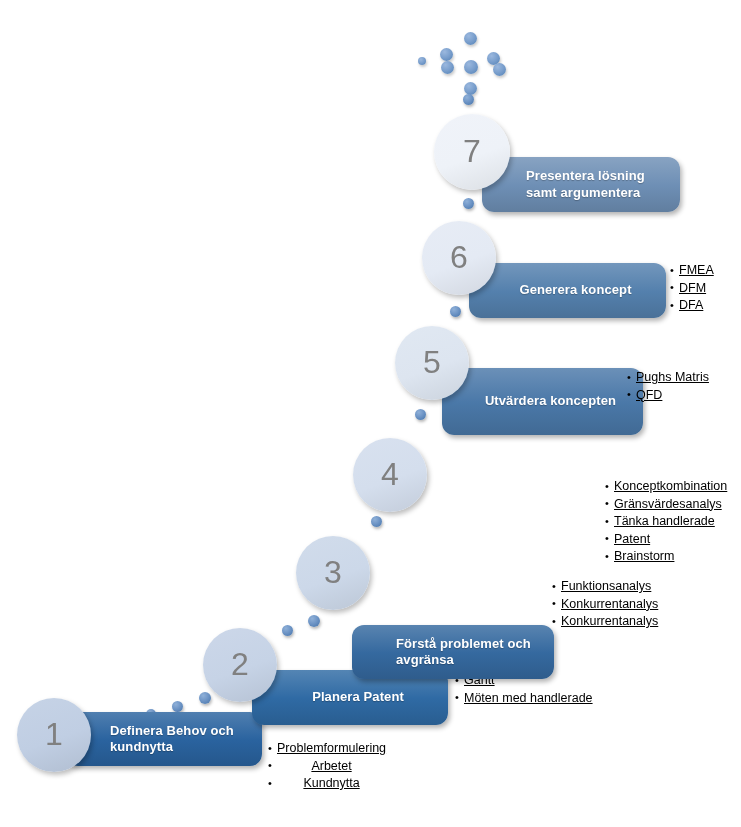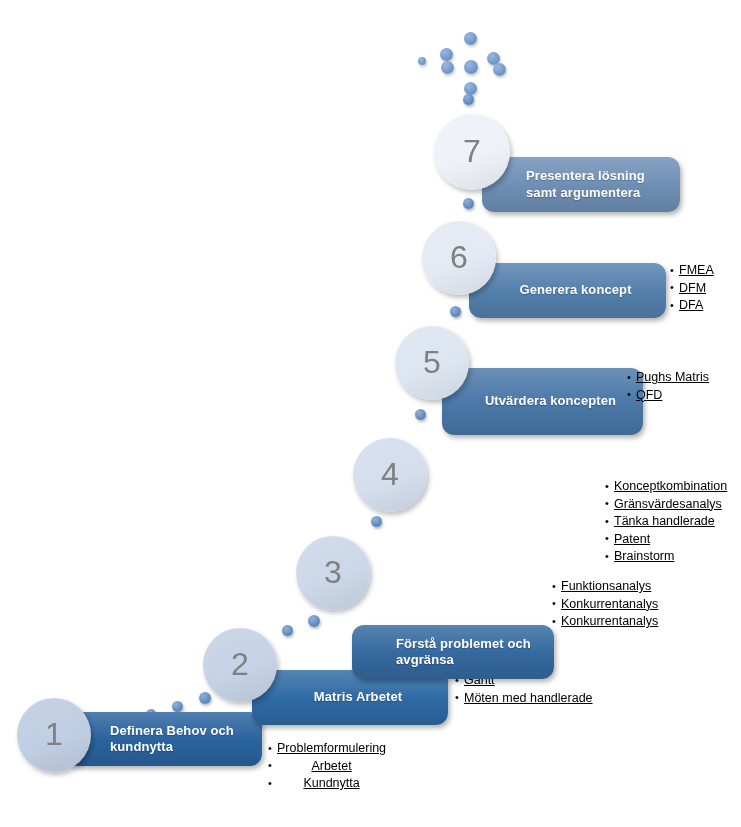--- a/index.html
+++ b/index.html
@@ -135,21 +135,21 @@
     </div>
     <ul class="step-bullets" style="left: 268px; top: 740px; text-align: center;">
       <li>Problemformulering</li>
       <li>Arbetet</li>
       <li>Kundnytta</li>
     </ul>
     <div class="step"></div>
     <div class="dot" style="left: 282px; top: 625px; width: 11px; height: 11px;"></div>
     <div class="dot" style="left: 308px; top: 615px; width: 12px; height: 12px;"></div>
     <div class="step-box" style="left: 252px; top: 670px; width: 196px; height: 55px; background: linear-gradient(rgb(84, 133, 180) 0%, rgb(47, 106, 164) 52%, rgb(41, 93, 144) 100%);">
-      <div class="step-box-label">Matris Arbetet</div>
+      <div class="step-box-label">Planera Patent</div>
     </div>
     <div class="step-circle" style="left: 203px; top: 628px; width: 74px; height: 74px; background: linear-gradient(160deg, rgb(204, 215, 233) 0%, rgb(198, 211, 230) 55%, rgb(182, 194, 212) 100%);">
       <div class="step-circle-num">2</div>
     </div>
     <ul class="step-bullets" style="left: 455px; top: 672px;">
       <li>Gantt</li>
       <li>Möten med handlerade</li>
     </ul>
     <div class="step"></div>
     <div class="dot" style="left: 371px; top: 516px; width: 11px; height: 11px;"></div>

